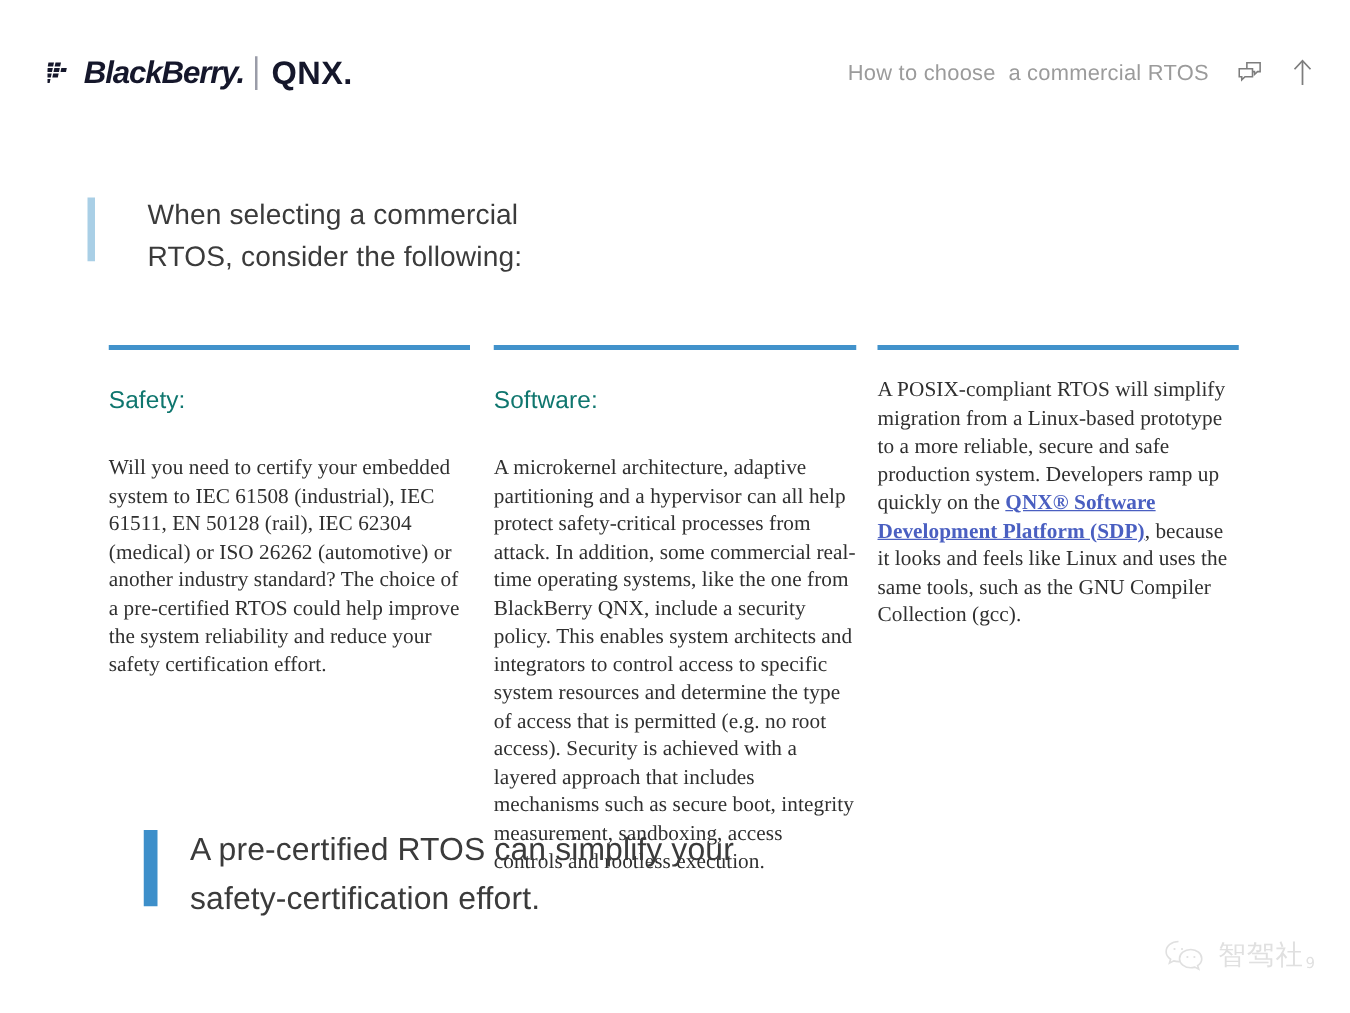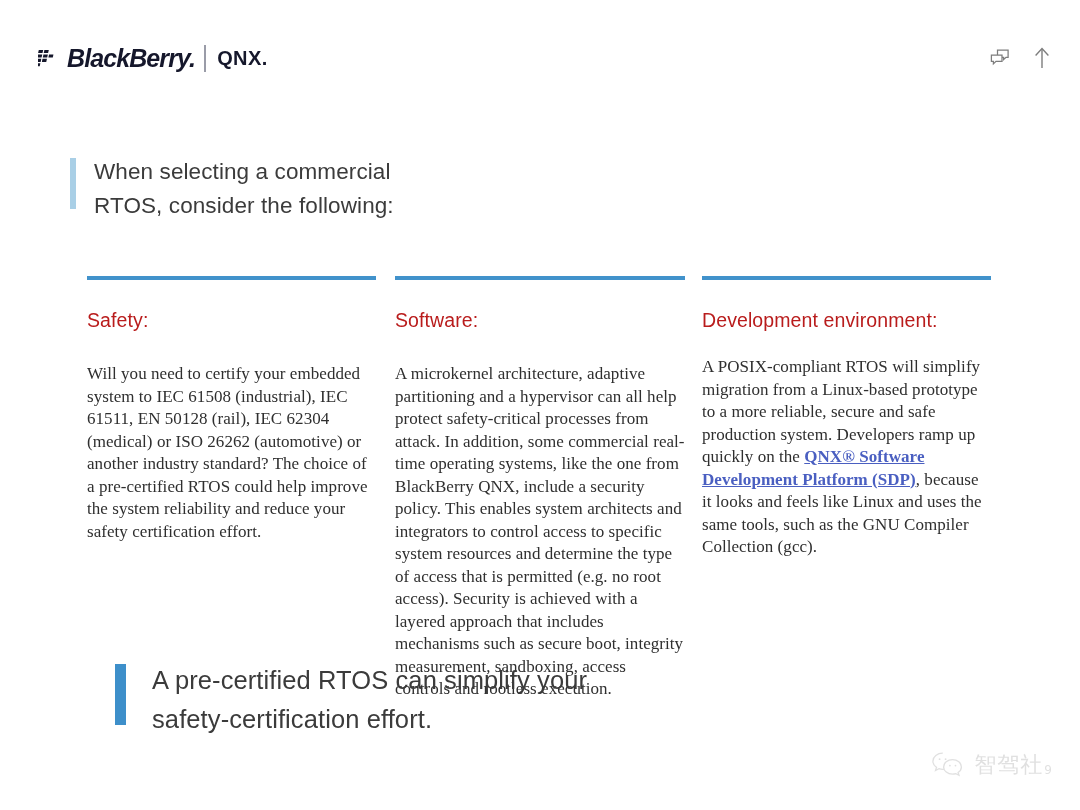--- a/index.html
+++ b/index.html
@@ -57,21 +57,21 @@
   .logo-divider {
     width: 2px;
     height: 27px;
     background: #9a9ca8;
     margin: 0 11px 0 9px;
   }
 
   .logo-qnx {
     font-family: "Liberation Sans", sans-serif;
     font-weight: bold;
-    font-size: 20px;
+    font-size: 26px;
     letter-spacing: 0.4px;
     color: #15172b;
     line-height: 1;
   }
 
   .header-right {
     position: absolute;
     right: 27px;
     top: 43px;
     display: flex;
@@ -97,20 +97,21 @@
   }
   .header-icon.arrow { margin-left: 20px; }
 
   
   .headline-block {
     position: absolute;
     left: 70px;
     top: 155px;
     display: flex;
     align-items: flex-start;
+    gap: 24px;
   }
 
   .headline-bar {
     width: 6px;
     height: 51px;
     background: #a9cfe6;
     flex: none;
     margin-top: 3px;
   }
 
@@ -142,21 +143,21 @@
   .col-rule {
     width: 100%;
     height: 4px;
     background: #4192cb;
   }
 
   .col-heading {
     margin-top: 26px;
     font-size: 19.5px;
     line-height: 29px;
-    color: #b91c1c;
+    color: #0f766e;
     letter-spacing: 0.1px;
     font-weight: normal;
   }
 
   .col-body {
     font-family: "Liberation Serif", serif;
     font-size: 17px;
     line-height: 22.5px;
     color: #2f2f2f;
     letter-spacing: 0.05px;
@@ -253,20 +254,21 @@
           <rect x="6.6" y="9.8" width="4.4" height="3.1" transform="skewX(-12)"></rect>
           <rect x="1" y="14.2" width="4.4" height="3.1" transform="skewX(-12)"></rect>
         </g>
       </svg>
       <span class="logo-blackberry">BlackBerry.</span>
       <span class="logo-divider"></span>
       <span class="logo-qnx">QNX.</span>
     </div>
 
     <div class="header-right">
+      <span class="header-title">How to choose  a commercial RTOS</span>
 
       <span class="header-icon">
         <svg width="20" height="18" viewBox="0 0 20 18" fill="none" stroke="currentColor" stroke-width="1.25" aria-hidden="true">
           <path d="M7.5 1.2h10.6v7.1h-2.1l-2.4 2.3V8.3H7.5z"></path>
           <path d="M12.0 6.0v6.4H6.0l-2.6 2.5v-2.5H1.4V6.0z" fill="#ffffff"></path>
         </svg>
       </span>
 
       <span class="header-icon arrow">
         <svg width="16" height="22" viewBox="0 0 16 22" fill="none" stroke="currentColor" stroke-width="1.4" aria-hidden="true">
@@ -291,21 +293,20 @@
     </div>
 
     <div class="column c1">
       <div class="col-rule"></div>
       <h2 class="col-heading">Software:</h2>
       <p class="col-body">A microkernel architecture, adaptive partitioning and a hypervisor can all help protect safety-critical processes from attack. In addition, some commercial real-time operating systems, like the one from BlackBerry QNX, include a security policy. This enables system architects and integrators to control access to specific system resources and determine the type of access that is permitted (e.g. no root access). Security is achieved with a layered approach that includes mechanisms such as secure boot, integrity measurement, sandboxing, access controls and rootless execution.</p>
     </div>
 
     <div class="column c2">
       <div class="col-rule"></div>
-      <h2 class="col-heading">Development environment:</h2>
       <p class="col-body"><span>A POSIX-compliant RTOS will simplify migration from a Linux-based prototype to a more reliable, secure and safe production system. Developers ramp up quickly on the </span><a href="#">QNX® Software Development Platform (SDP)</a><span>, because it looks and feels like Linux and uses the same tools, such as the GNU Compiler Collection (gcc).</span></p>
     </div>
 
   </div>
 
   <div class="callout">
     <span class="callout-bar"></span>
     <div class="callout-text">A pre-certified RTOS can simplify your safety-certification effort.</div>
   </div>
 

